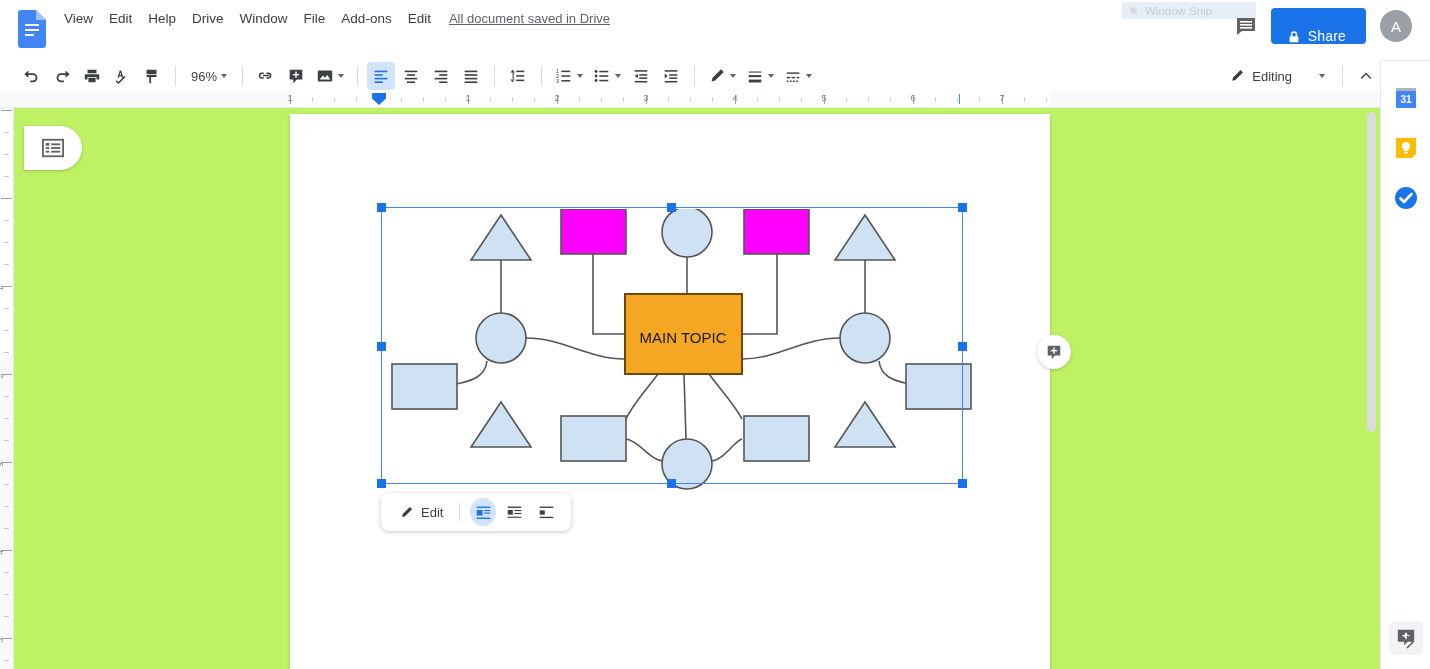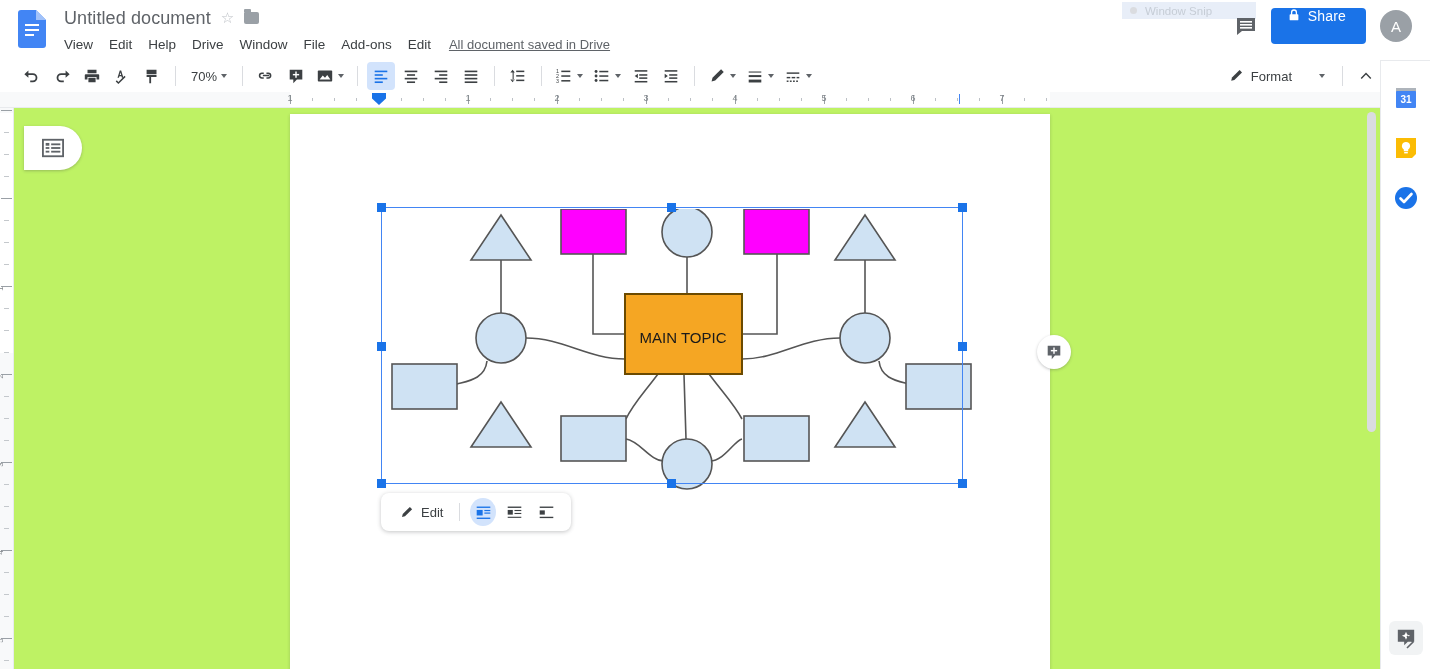--- a/index.html
+++ b/index.html
@@ -37,21 +37,21 @@
   .winsnip {
     position:absolute; left:1122px; top:2px; width:134px; height:17px;
     background:#e8eef8; display:flex; align-items:center; gap:8px; padding-left:8px;
   }
   .winsnip .dot { width:7px;height:7px;border-radius:50%; background:#dadce0; }
   .winsnip .lbl { font-size:11.5px; color:#c6cdd6; }
 
   .hdr-right { position:absolute; right:18px; top:8px; display:flex; align-items:center; gap:14px; }
   .comment-btn { width:22px;height:22px; cursor:pointer; }
   .share-btn {
-    display:flex; align-items:flex-start; gap:7px; background:#1a73e8; color:#fff;
+    display:flex; align-items:flex-end; gap:7px; background:#1a73e8; color:#fff;
     height:36px; padding:0 20px 0 16px; border-radius:4px; font-size:14px;
     font-weight:500; cursor:pointer; letter-spacing:.2px;
   }
   .avatar {
     width:32px;height:32px;border-radius:50%;background:#9aa0a6;color:#fff;
     display:flex;align-items:center;justify-content:center;font-size:15px;cursor:pointer;
   }
 
   
   .toolbar {
@@ -171,25 +171,20 @@
       <svg viewBox="0 0 28 38" width="28" height="38">
         <path d="M3 0h15l10 10v25a3 3 0 0 1-3 3H3a3 3 0 0 1-3-3V3a3 3 0 0 1 3-3z" fill="#4285f4"></path>
         <path d="M18 0l10 10H18z" fill="#a1c2fa"></path>
         <rect x="7" y="14" width="14" height="2" fill="#fff"></rect>
         <rect x="7" y="19" width="14" height="2" fill="#fff"></rect>
         <rect x="7" y="24" width="9" height="2" fill="#fff"></rect>
       </svg>
     </div>
 
     <div class="title-wrap">
-      <div class="title-row">
-        <div class="doc-title">Untitled document</div>
-        <div class="star-icon">☆</div>
-        <div class="folder-icon"></div>
-      </div>
       <div class="menubar">
         <div class="mi">View</div>
         <div class="mi">Edit</div>
         <div class="mi">Help</div>
         <div class="mi">Drive</div>
         <div class="mi">Window</div>
         <div class="mi">File</div>
         <div class="mi">Add-ons</div>
         <div class="mi">Edit</div>
         <div class="saved-note">All document saved in Drive</div>
@@ -245,21 +240,21 @@
     </div>
     <div class="tb">
       <svg viewBox="0 0 20 20" width="18" height="18">
           <path d="M4 3h11v5H4zM4 9h11v2H9v7H7v-7H4z" fill="#3c4043"></path>
         </svg>
     </div>
 
     <div class="sep"></div>
 
     <div class="zoom-ctl">
-      <span>70%</span>
+      <span>96%</span>
       <span class="caret"></span>
     </div>
 
     <div class="sep"></div>
 
     <div class="tb">
       <svg viewBox="0 0 20 20" width="18" height="18">
           <path d="M7.5 13H5.5a3.5 3.5 0 0 1 0-7h2v1.7H5.5a1.8 1.8 0 0 0 0 3.6h2zm5-7h-2v1.7h2a1.8 1.8 0 0 1 0 3.6h-2V13h2a3.5 3.5 0 0 0 0-7zM6.5 8.7h7v1.6h-7z" fill="#3c4043"></path>
         </svg>
     </div>
@@ -399,21 +394,21 @@
           </g>
       </svg>
       <span class="caret" style="margin-left:4px"></span>
     </div>
 
     <div class="tb-right">
       <div class="mode-chip">
         <svg viewBox="0 0 20 20" width="16" height="16">
           <path d="M14.5 2.5l3 3-9.5 9.5-4 1 1-4z" fill="#3c4043"></path>
         </svg>
-        <span>Format</span>
+        <span>Editing</span>
         <span class="caret" style="margin-left:20px"></span>
       </div>
       <div class="sep"></div>
       <div class="tb">
         <svg viewBox="0 0 20 20" width="16" height="16">
           <path d="M4 13l6-6 6 6" stroke="#3c4043" stroke-width="1.8" fill="none"></path>
         </svg>
       </div>
     </div>
   </div>

